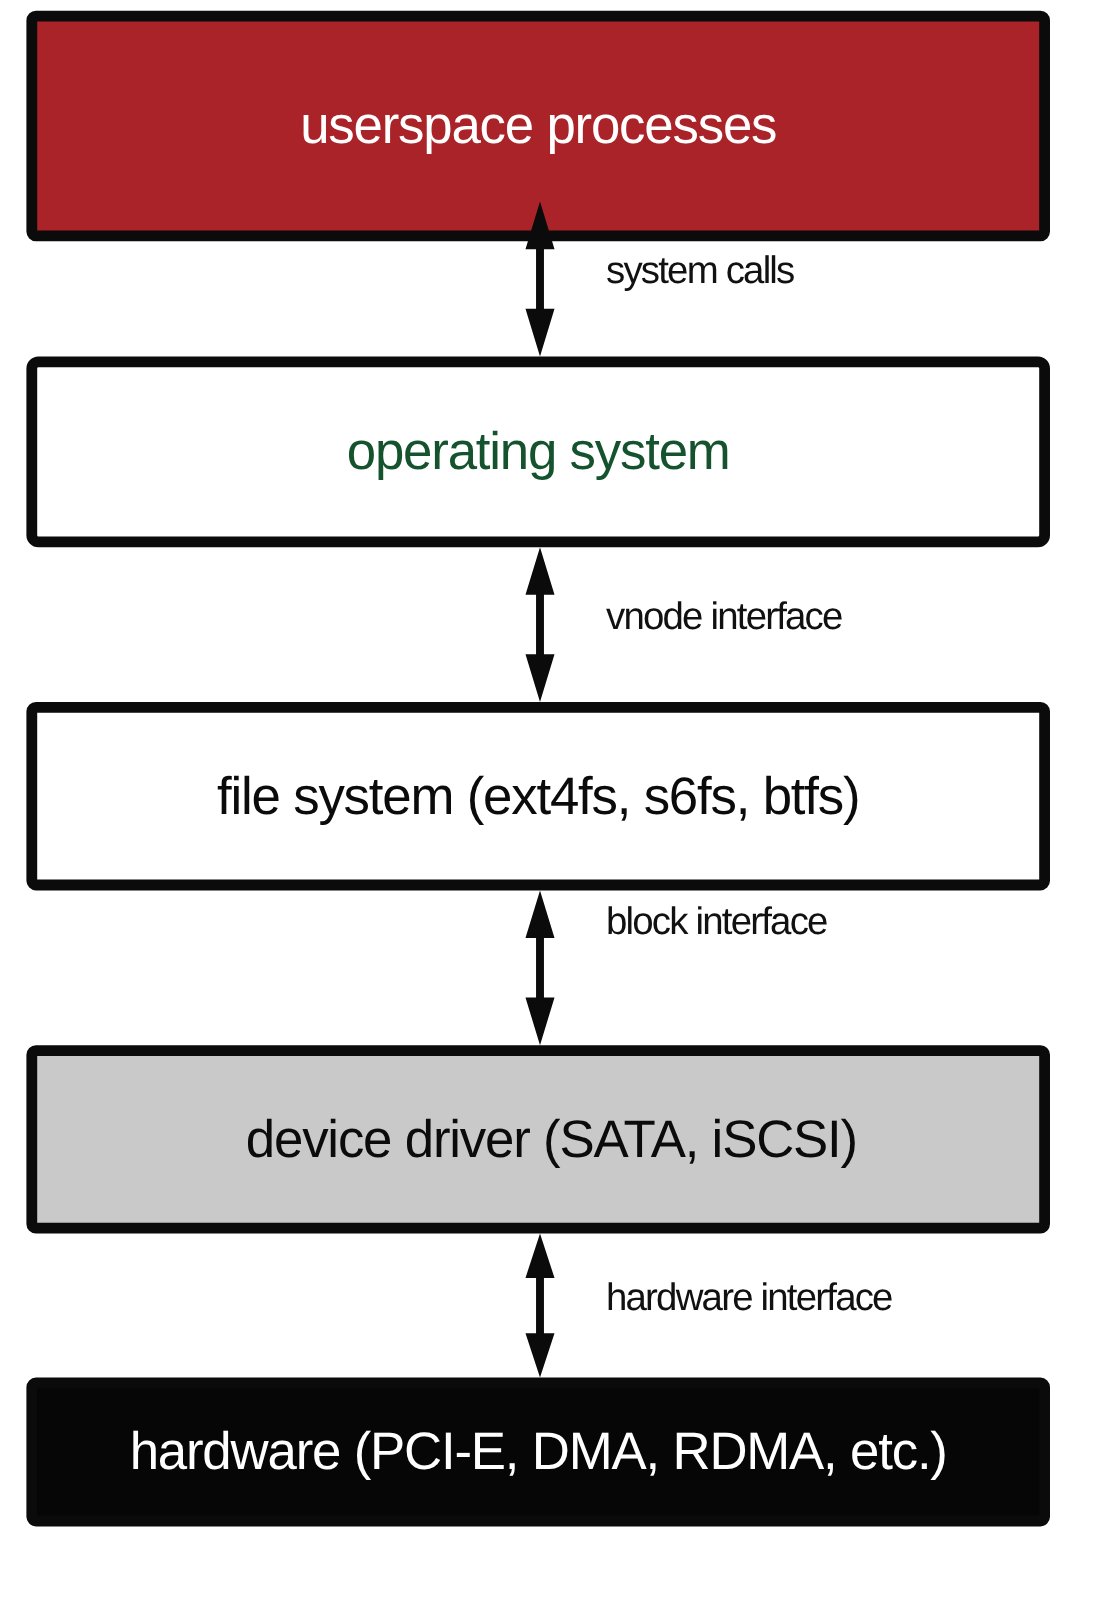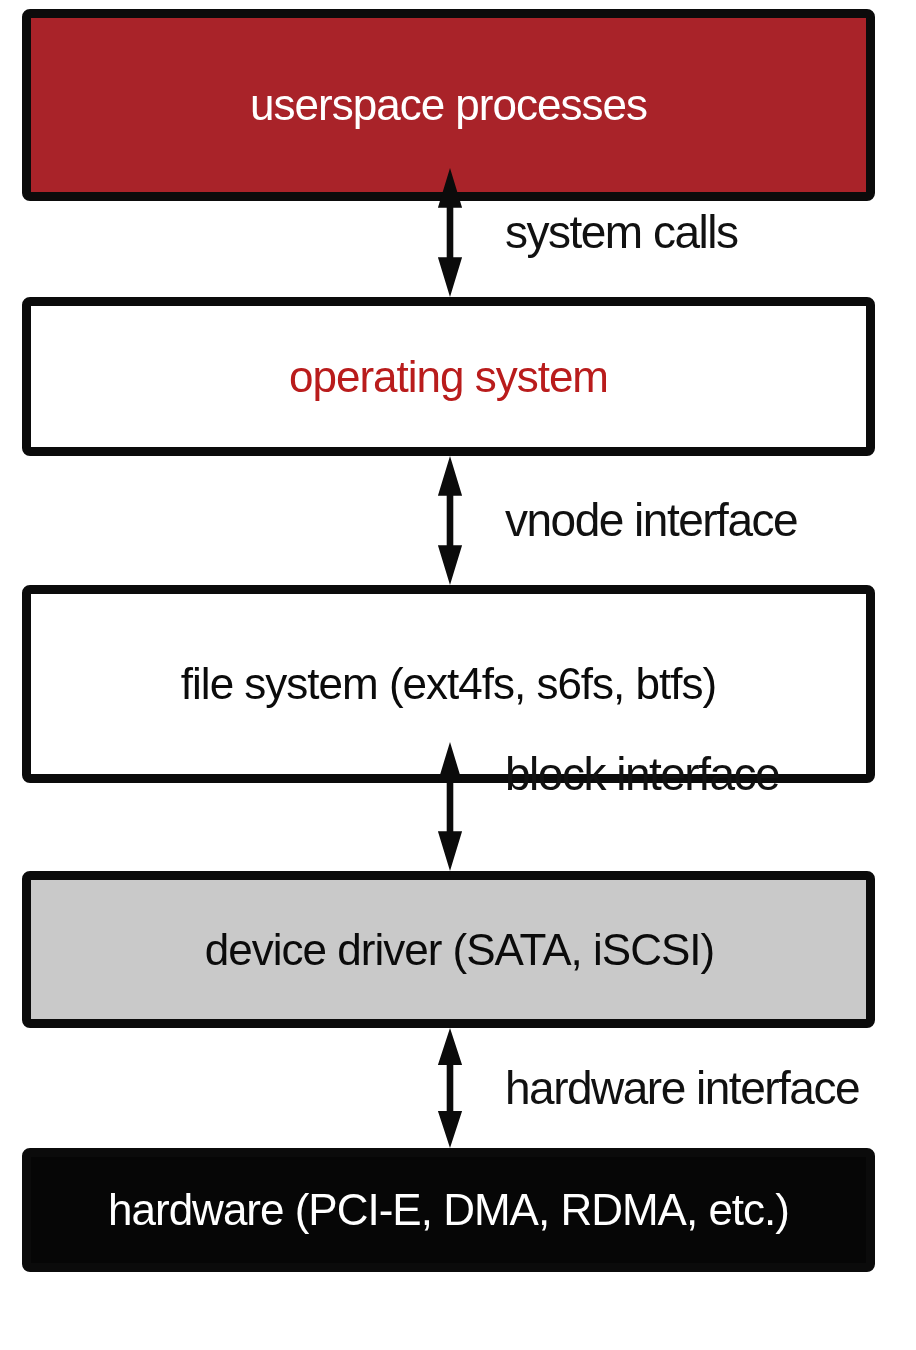--- a/index.html
+++ b/index.html
@@ -35,30 +35,30 @@
     width: 44px;
   }
   .iface-arrow svg {
     display: block;
     width: 100%;
     height: 100%;
   }
   .iface-label {
     position: absolute;
     left: 505px;
-    font-size: 46px;
+    font-size: 32px;
     letter-spacing: -1.5px;
     color: #111111;
     line-height: 1;
     white-space: nowrap;
   }
   
   #box-0 { top: 9px;    height: 192px; }
   #box-1 { top: 297px;  height: 159px; }
-  #box-2 { top: 585px;  height: 198px; }
+  #box-2 { top: 585px;  height: 157px; }
   #box-3 { top: 871px;  height: 157px; }
   #box-4 { top: 1148px; height: 124px; }
 
   #arrow-0 { top: 168px;  height: 129px; }
   #arrow-1 { top: 456px;  height: 129px; }
   #arrow-2 { top: 742px;  height: 129px; }
   #arrow-3 { top: 1028px; height: 120px; }
 
   #label-0 { top: 209px; }
   #label-1 { top: 497px; }
@@ -74,21 +74,21 @@
     <span>userspace processes</span>
   </div>
 
   <div class="iface-arrow" id="arrow-0">
     <svg viewBox="0 0 80 130" preserveAspectRatio="none" aria-hidden="true">
       <polygon points="40,0 18,40 34,40 34,90 18,90 40,130 62,90 46,90 46,40 62,40" fill="#0b0b0b"></polygon>
     </svg>
   </div>
   <div class="iface-label" id="label-0">system calls</div>
 
-  <div class="layer-box" id="box-1" style="background: rgb(255, 255, 255); color: #b91c1c;">
+  <div class="layer-box" id="box-1" style="background: rgb(255, 255, 255); color: #14532d; border-radius: 10px;">
     <span>operating system</span>
   </div>
 
   <div class="iface-arrow" id="arrow-1">
     <svg viewBox="0 0 80 130" preserveAspectRatio="none" aria-hidden="true">
       <polygon points="40,0 18,40 34,40 34,90 18,90 40,130 62,90 46,90 46,40 62,40" fill="#0b0b0b"></polygon>
     </svg>
   </div>
   <div class="iface-label" id="label-1">vnode interface</div>
 

